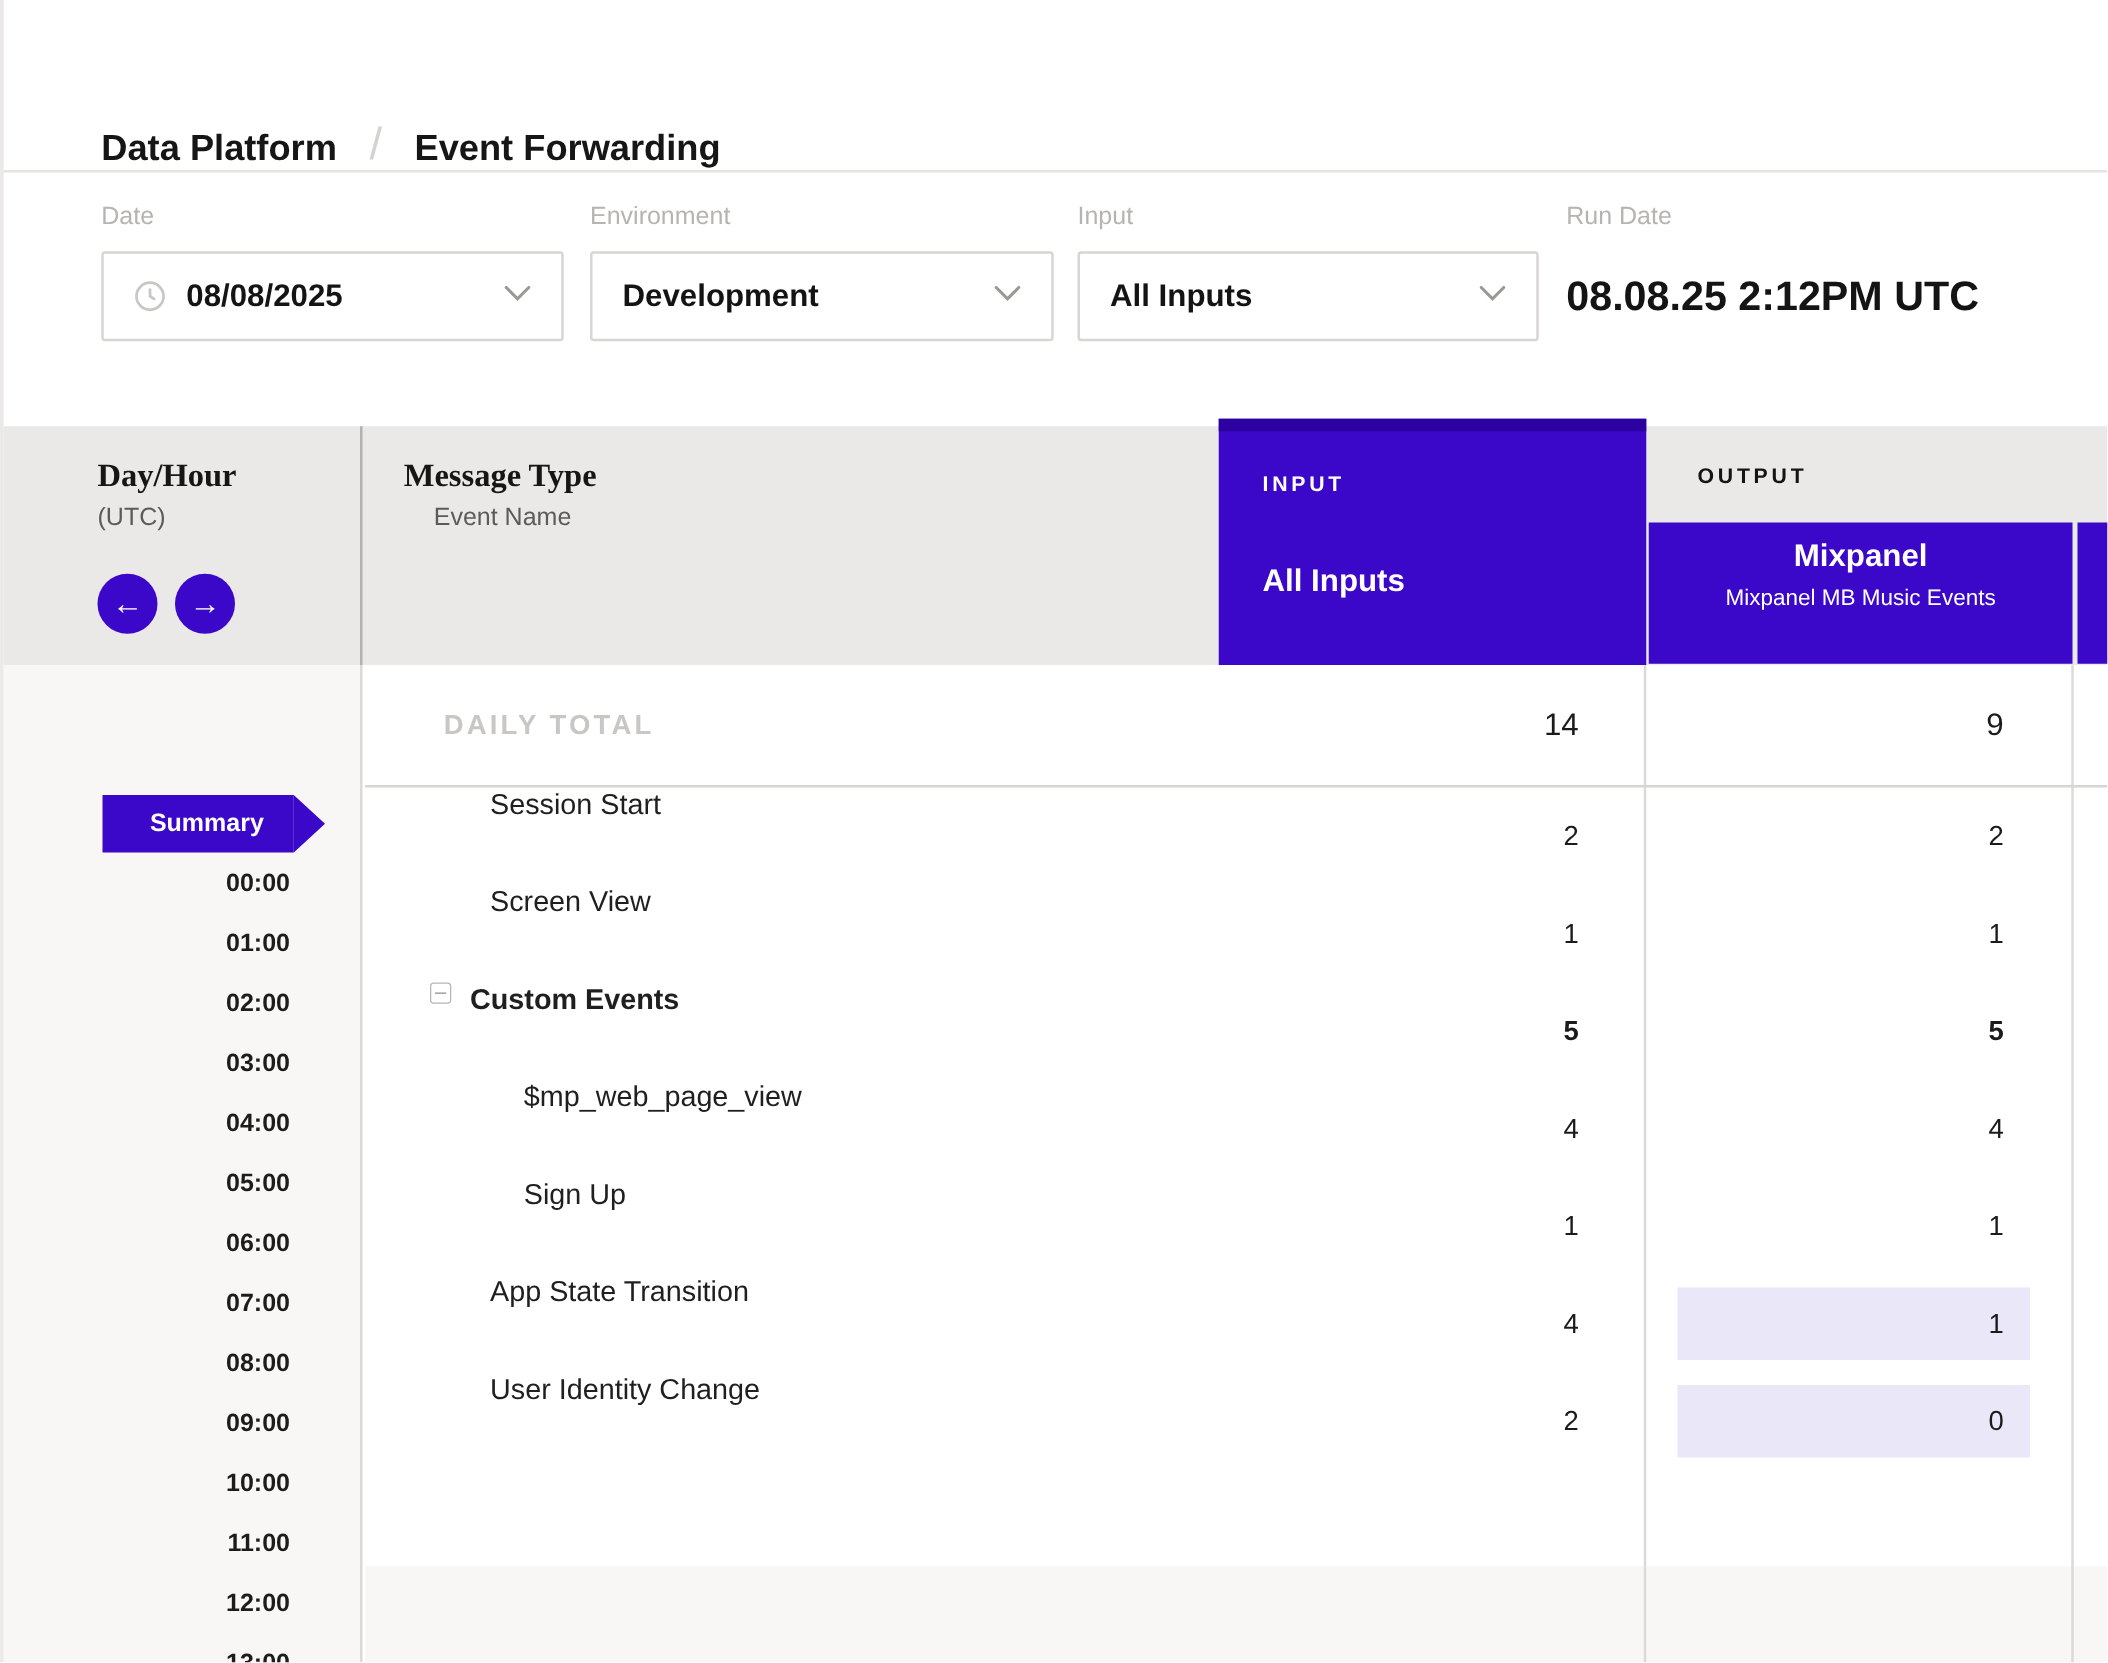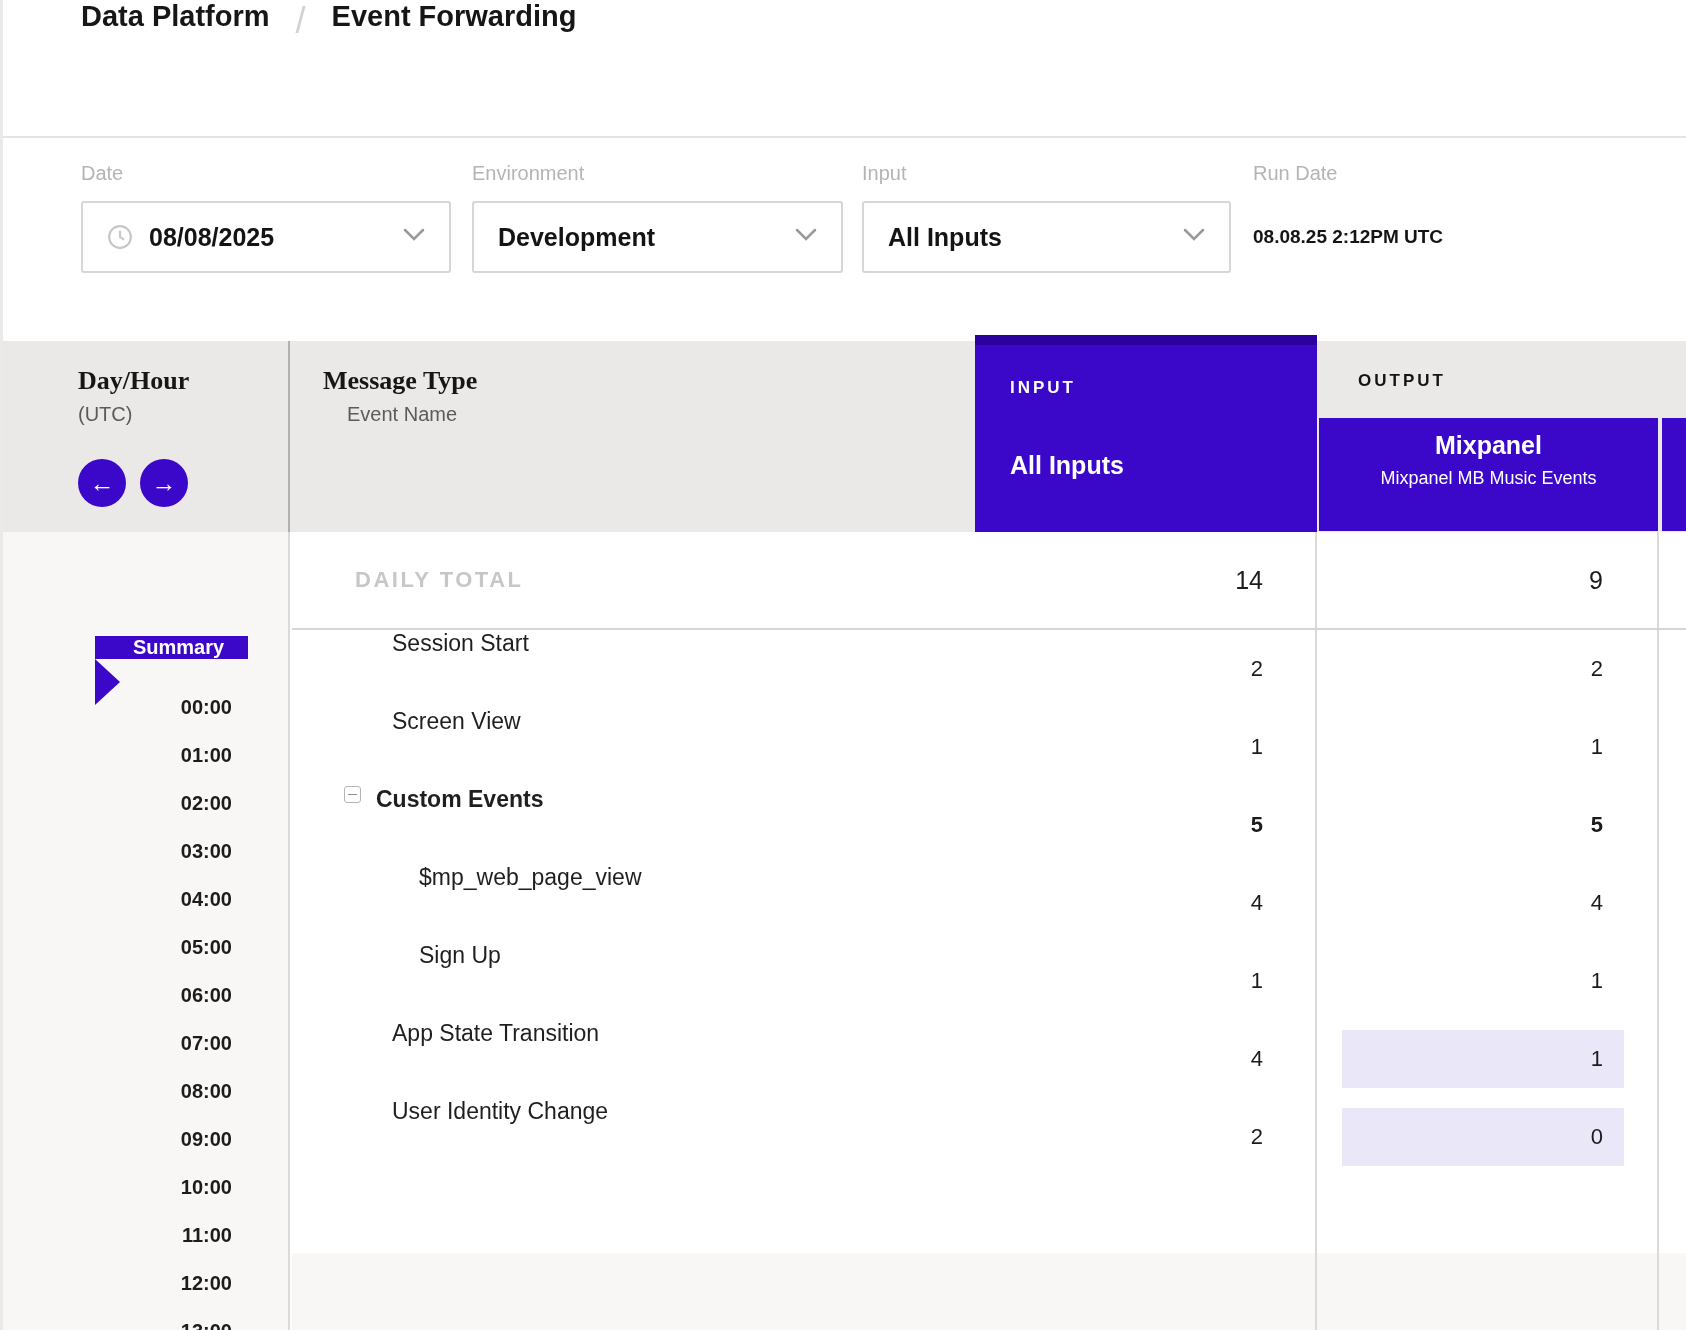--- a/index.html
+++ b/index.html
@@ -16,34 +16,34 @@
     --txt-faint: #C9C7C5;
   }
   *{margin:0;padding:0;box-sizing:border-box;}
   html,body{background:#fff;}
   body{font-family:"Liberation Sans","DejaVu Sans",sans-serif;color:var(--txt);}
   .page{position:relative;width:1686px;height:1330px;overflow:hidden;background:#fff;}
   .left-edge{position:absolute;left:0;top:0;width:3px;height:100%;background:#ECEAE8;}
 
   
   .breadcrumb-bar{position:absolute;left:3px;top:0;right:0;height:138px;border-bottom:2px solid #E6E4E2;
-    display:flex;align-items:flex-start;padding-left:78px;gap:26px;}
+    display:flex;align-items:flex-end;padding-left:78px;gap:26px;}
   .crumb{font-size:29px;font-weight:600;color:#161616;}
   .crumb.link{cursor:pointer;}
   .slash{font-size:36px;font-weight:400;color:#D4D2D0;}
 
   
   .filter-bar{position:absolute;left:3px;top:140px;right:0;height:201px;background:#fff;}
   .fgroup{position:absolute;top:22px;}
   .flabel{font-size:20px;color:var(--txt-gray);margin-bottom:16px;}
   .select{height:72px;border:2px solid #D8D6D4;border-radius:3px;background:#fff;
     display:flex;align-items:center;padding:0 24px;cursor:pointer;}
   .select .val{font-size:25px;font-weight:700;color:#141414;flex:1;}
   .chev{flex:0 0 auto;}
-  .runval{height:72px;display:flex;align-items:center;font-size:19px;font-weight:700;color:#141414;}
+  .runval{height:72px;display:flex;align-items:center;font-size:33px;font-weight:700;color:#141414;}
 
   
   .table-header{position:absolute;left:3px;top:341px;right:0;height:191px;background:var(--band-gray);}
   .cell-dayhour{position:absolute;left:0;top:0;width:287px;height:191px;border-right:2px solid var(--line-hard);
     padding:26px 0 0 75px;}
   .h-title{font-size:26px;font-weight:700;color:#161616;line-height:28px;font-family:Liberation Serif, serif;}
   .h-sub{font-size:20px;color:var(--txt-midgray);margin-top:8px;line-height:22px;}
   .arrows{display:flex;gap:14px;margin-top:34px;}
   .circle-btn{width:48px;height:48px;border-radius:50%;background:var(--purple);color:#fff;
     display:flex;align-items:center;justify-content:center;font-size:25px;cursor:pointer;border:none;}
@@ -59,21 +59,21 @@
   .mixpanel-block{position:absolute;left:1316px;top:77px;width:339px;height:113px;background:var(--purple);
     color:#fff;text-align:center;padding-top:14px;}
   .mixpanel-block .col-title{font-size:25px;font-weight:700;line-height:27px;}
   .mixpanel-block .col-sub{font-size:18px;margin-top:9px;}
   .next-col-sliver{position:absolute;left:1659px;top:77px;width:27px;height:113px;background:var(--purple);}
 
   
   .table-body{position:absolute;left:3px;top:532px;right:0;height:798px;}
   .left-col{position:absolute;left:0;top:0;width:287px;height:798px;background:var(--panel-gray);
     border-right:2px solid var(--line-soft);}
-  .summary-badge{position:absolute;left:92px;top:104px;height:46px;display:flex;cursor:pointer;flex-direction:column;}
+  .summary-badge{position:absolute;left:79px;top:104px;height:46px;display:flex;cursor:pointer;}
   .summary-rect{width:153px;height:46px;background:var(--purple);color:#fff;display:flex;
     align-items:center;justify-content:center;font-size:20px;font-weight:700;padding-left:14px;}
   .summary-tip{width:0;height:0;border-top:23px solid transparent;border-bottom:23px solid transparent;
     border-left:25px solid var(--purple);}
   .hours-list{position:absolute;left:0;top:151px;right:0;}
   .hour{height:48px;line-height:48px;text-align:right;padding-right:56px;font-size:20px;font-weight:700;color:#1C1C1C;cursor:pointer;}
 
   .main-col{position:absolute;left:289px;top:0;right:0;height:798px;background:#fff;}
   .footer-band{position:absolute;left:0;top:721px;right:0;height:77px;background:var(--panel-gray);}
   .vdiv{position:absolute;top:0;width:2px;height:798px;background:var(--line-soft);}

